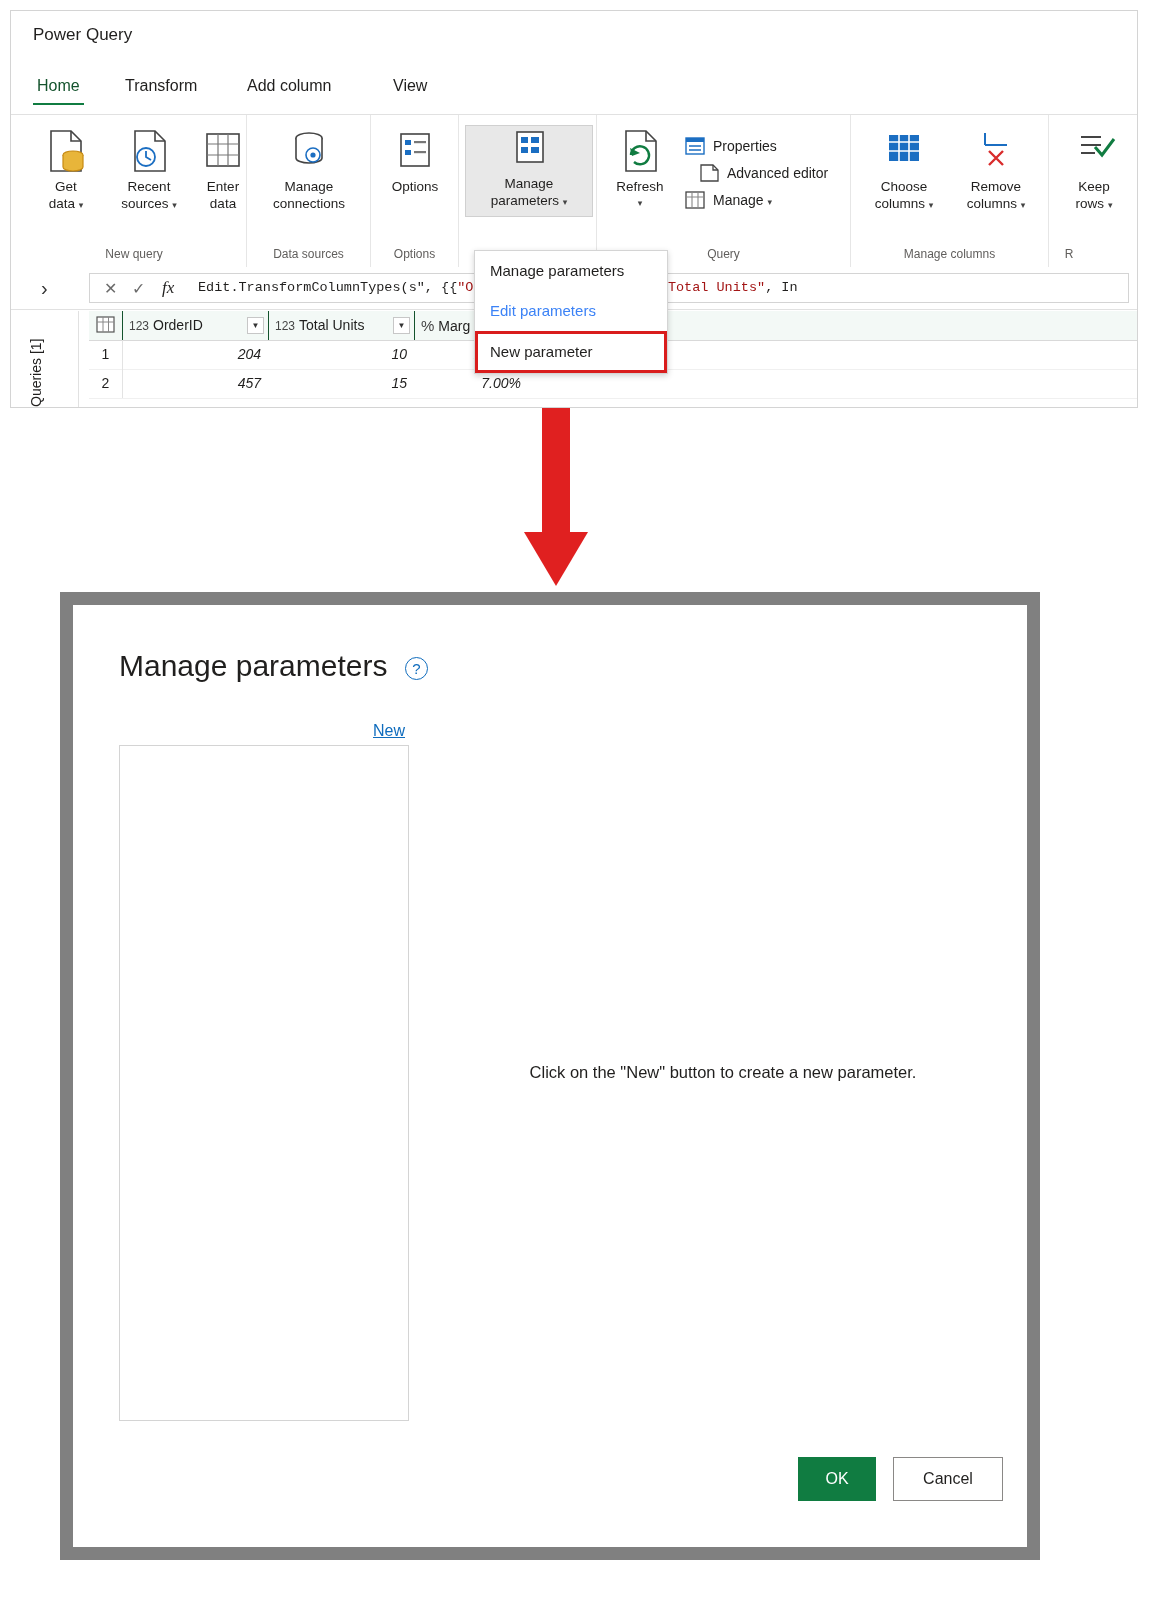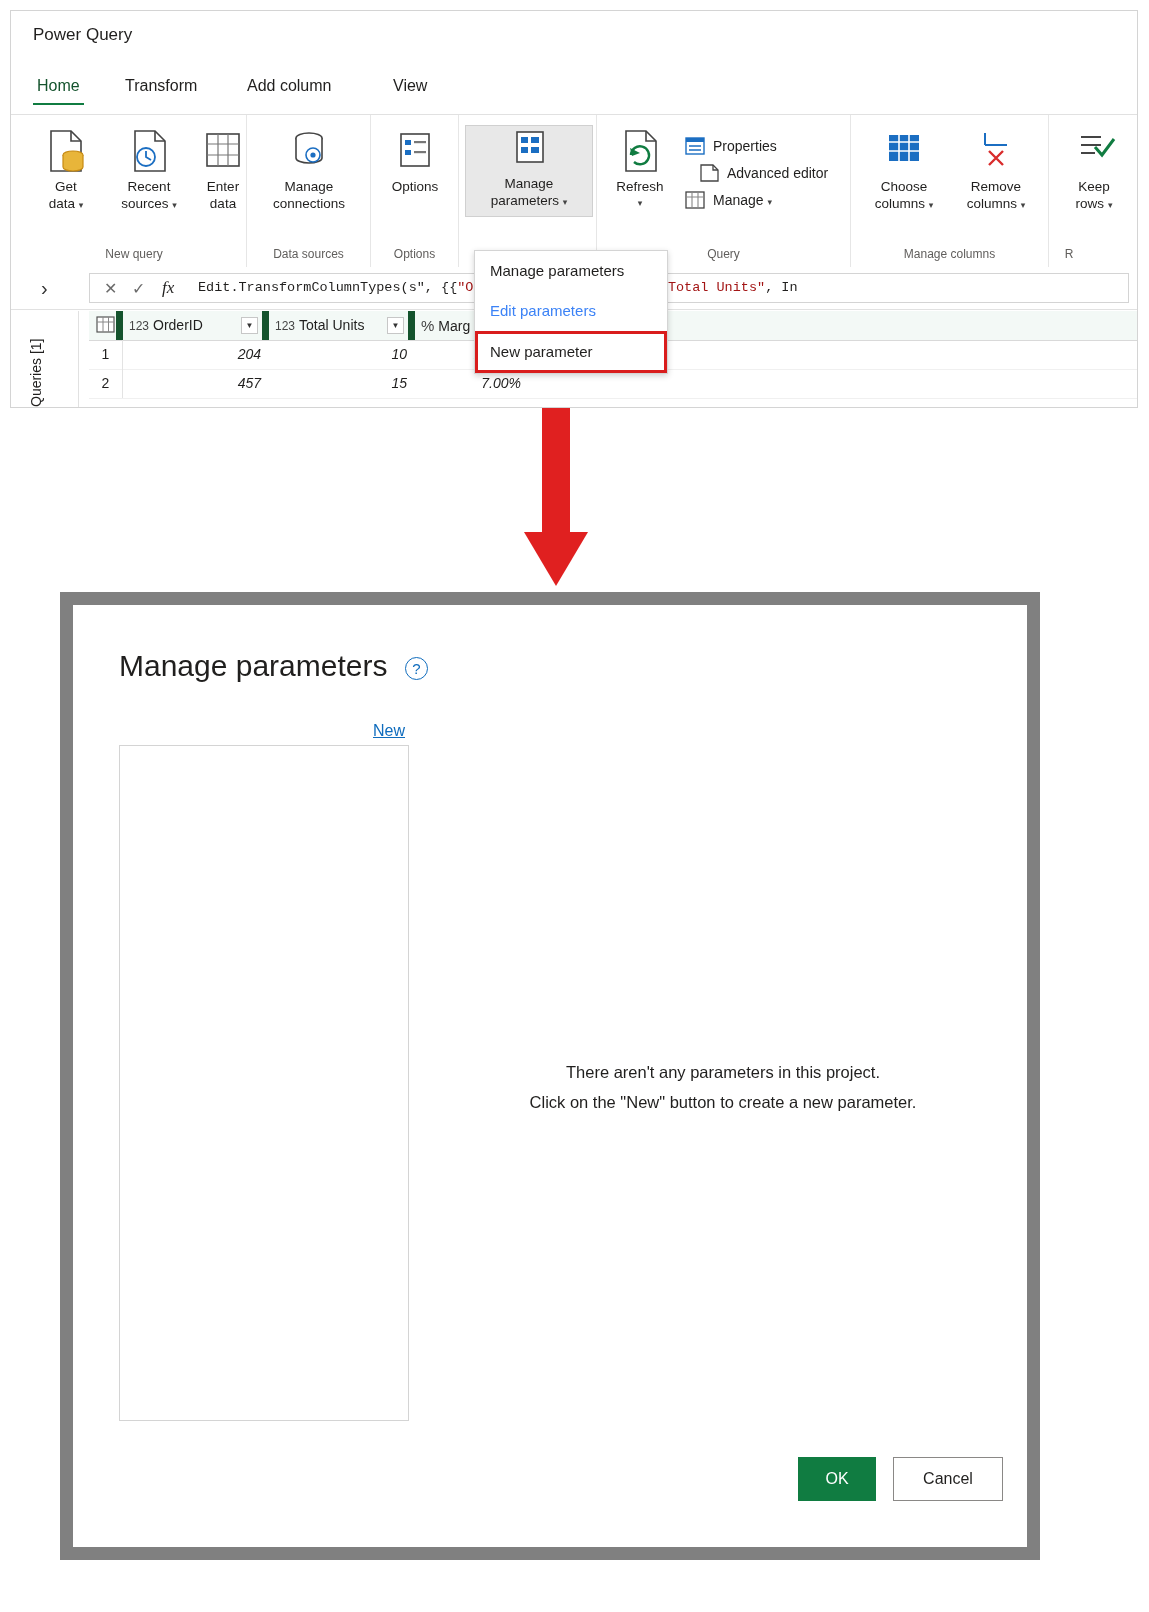--- a/index.html
+++ b/index.html
@@ -173,21 +173,21 @@
     background: #f3f9f6;
     border-bottom: 1px solid #d9d9d9;
   }
   .gcell-hdr {
     position: absolute;
     top: 0;
     height: 29px;
     line-height: 29px;
     font-size: 14px;
     color: #201f1e;
-    border-right: 7px solid #14532d;
+    border-right: 1px solid #14532d;
     box-sizing: border-box;
     padding-left: 6px;
   }
   .type-mark {
     font-size: 12px;
     color: #444;
     margin-right: 4px;
   }
   .hdr-drop {
     position: absolute;
@@ -601,21 +601,20 @@
     </svg>
   </div>
 
   <div class="dialog-outer">
     <div class="dialog">
       <div class="dlg-title">Manage parameters</div>
       <div class="help-icon">?</div>
       <div class="new-link">New</div>
       <div class="param-list"></div>
       <div class="empty-msg">
-        <div>There aren't any parameters in this project.</div>
         <div>Click on the "New" button to create a new parameter.</div>
       </div>
       <button class="btn btn-ok">OK</button>
       <button class="btn btn-cancel">Cancel</button>
     </div>
   </div>
 
 </div>
 
 </body></html>

